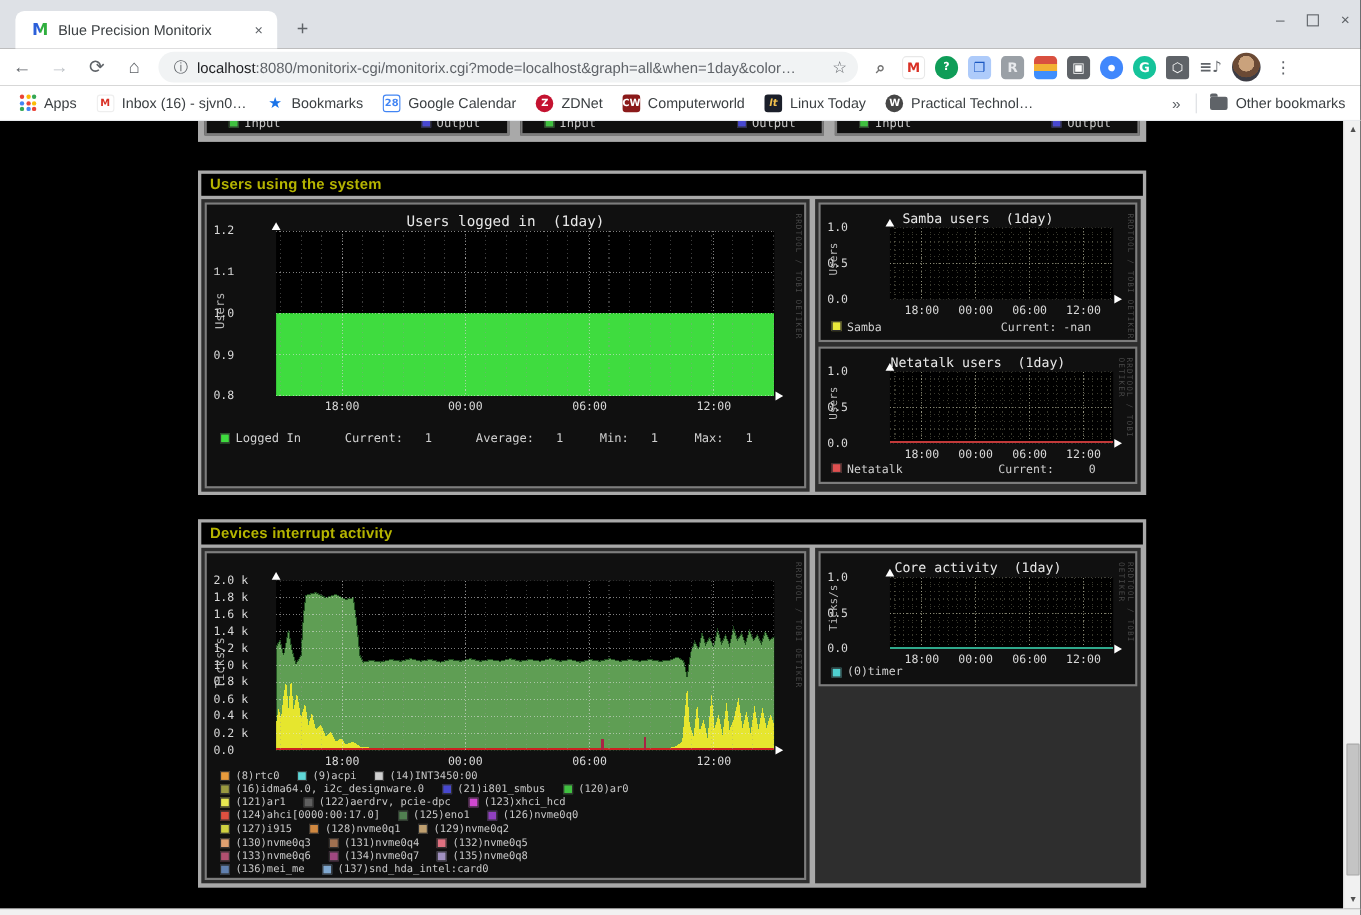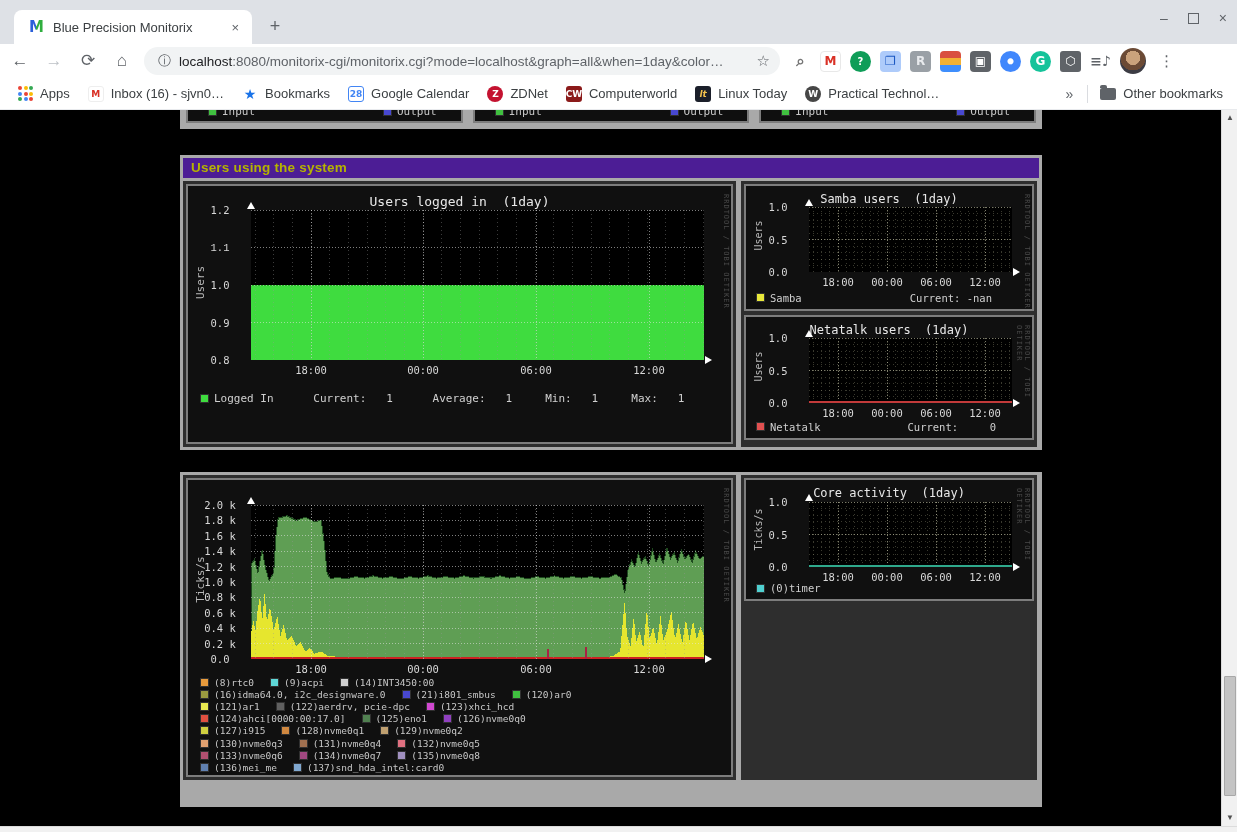--- a/index.html
+++ b/index.html
@@ -49,34 +49,34 @@
   .bm-spacer { flex:1; }
   .bm-chevron { color:#5f6368; font-size:14px; margin-right:14px; }
   .bm-divider { width:1px; height:18px; background:#dadce0; margin-right:12px; }
   .folder-ic { width:16px; height:12px; background:#5f6368; border-radius:2px; position:relative; }
   .folder-ic::before { content:""; position:absolute; top:-3px; left:0; width:7px; height:3px; background:#5f6368; border-radius:2px 2px 0 0; }
 
   
   #content { position:absolute; left:0; top:110px; width:1221px; height:716px; background:#000; overflow:hidden; }
 
   .section { position:absolute; left:180px; width:862px; background:#a9a9a9; padding:3px; }
-  .section-header { background:#4c1d95; height:20px; line-height:20px; padding-left:8px;
+  .section-header { background:#000000; height:20px; line-height:20px; padding-left:8px;
         color:#b5b400; font-weight:bold; font-size:13.5px; margin-bottom:3px; letter-spacing:.2px; }
   .section-body { display:flex; gap:5px; }
   .cell { background:#2e2e2e; padding:3px; }
 
   .panel { position:relative; background:#101010; border:2px solid #7d7d7d; color:#d0d0d0;
         font-family:"DejaVu Sans Mono", monospace; }
   .g-title { position:absolute; width:100%; text-align:center; top:8px; color:#e8e8e8; font-size:13px; white-space:pre; }
   .g-title.small { font-size:12px; top:6px; }
   .g-watermark { position:absolute; right:1px; top:8px; color:#4a4a4a; font-size:7px;
         writing-mode:vertical-rl; letter-spacing:1px; }
   .g-ylabel { position:absolute; left:-18px; color:#b8b8b8; font-size:11px; transform:rotate(-90deg); width:60px; text-align:center; }
   .g-plot { position:absolute; background:#000; }
-  .g-ytick { position:absolute; color:#d8d8d8; font-size:10.5px; text-align:center; width:52px; }
+  .g-ytick { position:absolute; color:#d8d8d8; font-size:10.5px; text-align:left; width:52px; }
   .g-xtick { position:absolute; color:#d8d8d8; font-size:10.5px; width:44px; text-align:center; }
   .arrow-up { position:absolute; width:0; height:0; border-left:4px solid transparent; border-right:4px solid transparent; border-bottom:7px solid #fff; }
   .arrow-right { position:absolute; width:0; height:0; border-top:4px solid transparent; border-bottom:4px solid transparent; border-left:7px solid #fff; }
 
   .leg-sq { display:inline-block; width:9px; height:9px; margin-right:5px; border:1px solid #303030; }
   .g-legend { position:absolute; font-size:11px; color:#d0d0d0; white-space:pre; display:flex; align-items:center; }
   .leg-row { display:flex; align-items:center; height:12.2px; font-size:9.5px; color:#c8c8c8; }
   .leg-item { display:flex; align-items:center; margin-right:16px; white-space:pre; }
 
   
@@ -415,20 +415,21 @@
               <div class="g-xtick" style="left: 168.078px; top: 90px;">06:00</div>
               <div class="g-xtick" style="left: 217.001px; top: 90px;">12:00</div>
               <div class="arrow-up" style="left: 59px; top: 13px;"></div>
               <div class="arrow-right" style="left: 267px; top: 82px;"></div>
             </div>
         </div>
       </div>
     </div>
 
     <div class="section" style="top:362px; height:335px;">
+      <div class="section-header">Devices interrupt activity</div>
       <div class="section-body">
         <div class="cell" style="width:553px;">
           <div class="panel" id="panel-4" style="width:547px;height:299px;">
             <div class="g-watermark">RRDTOOL / TOBI OETIKER</div>
             <div class="g-ylabel" style="top:93px;">Ticks/s</div>
             <div id="int-legend" style="position:absolute; left:12px; top:196px;">
                 <div class="leg-row">
                   <span class="leg-item"><span class="leg-sq" style="background: rgb(231, 154, 60); width: 9px; height: 9px;"></span><span>(8)rtc0</span></span>
                   <span class="leg-item"><span class="leg-sq" style="background: rgb(95, 215, 215); width: 9px; height: 9px;"></span><span>(9)acpi</span></span>
                   <span class="leg-item"><span class="leg-sq" style="background: rgb(208, 208, 208); width: 9px; height: 9px;"></span><span>(14)INT3450:00</span></span>

